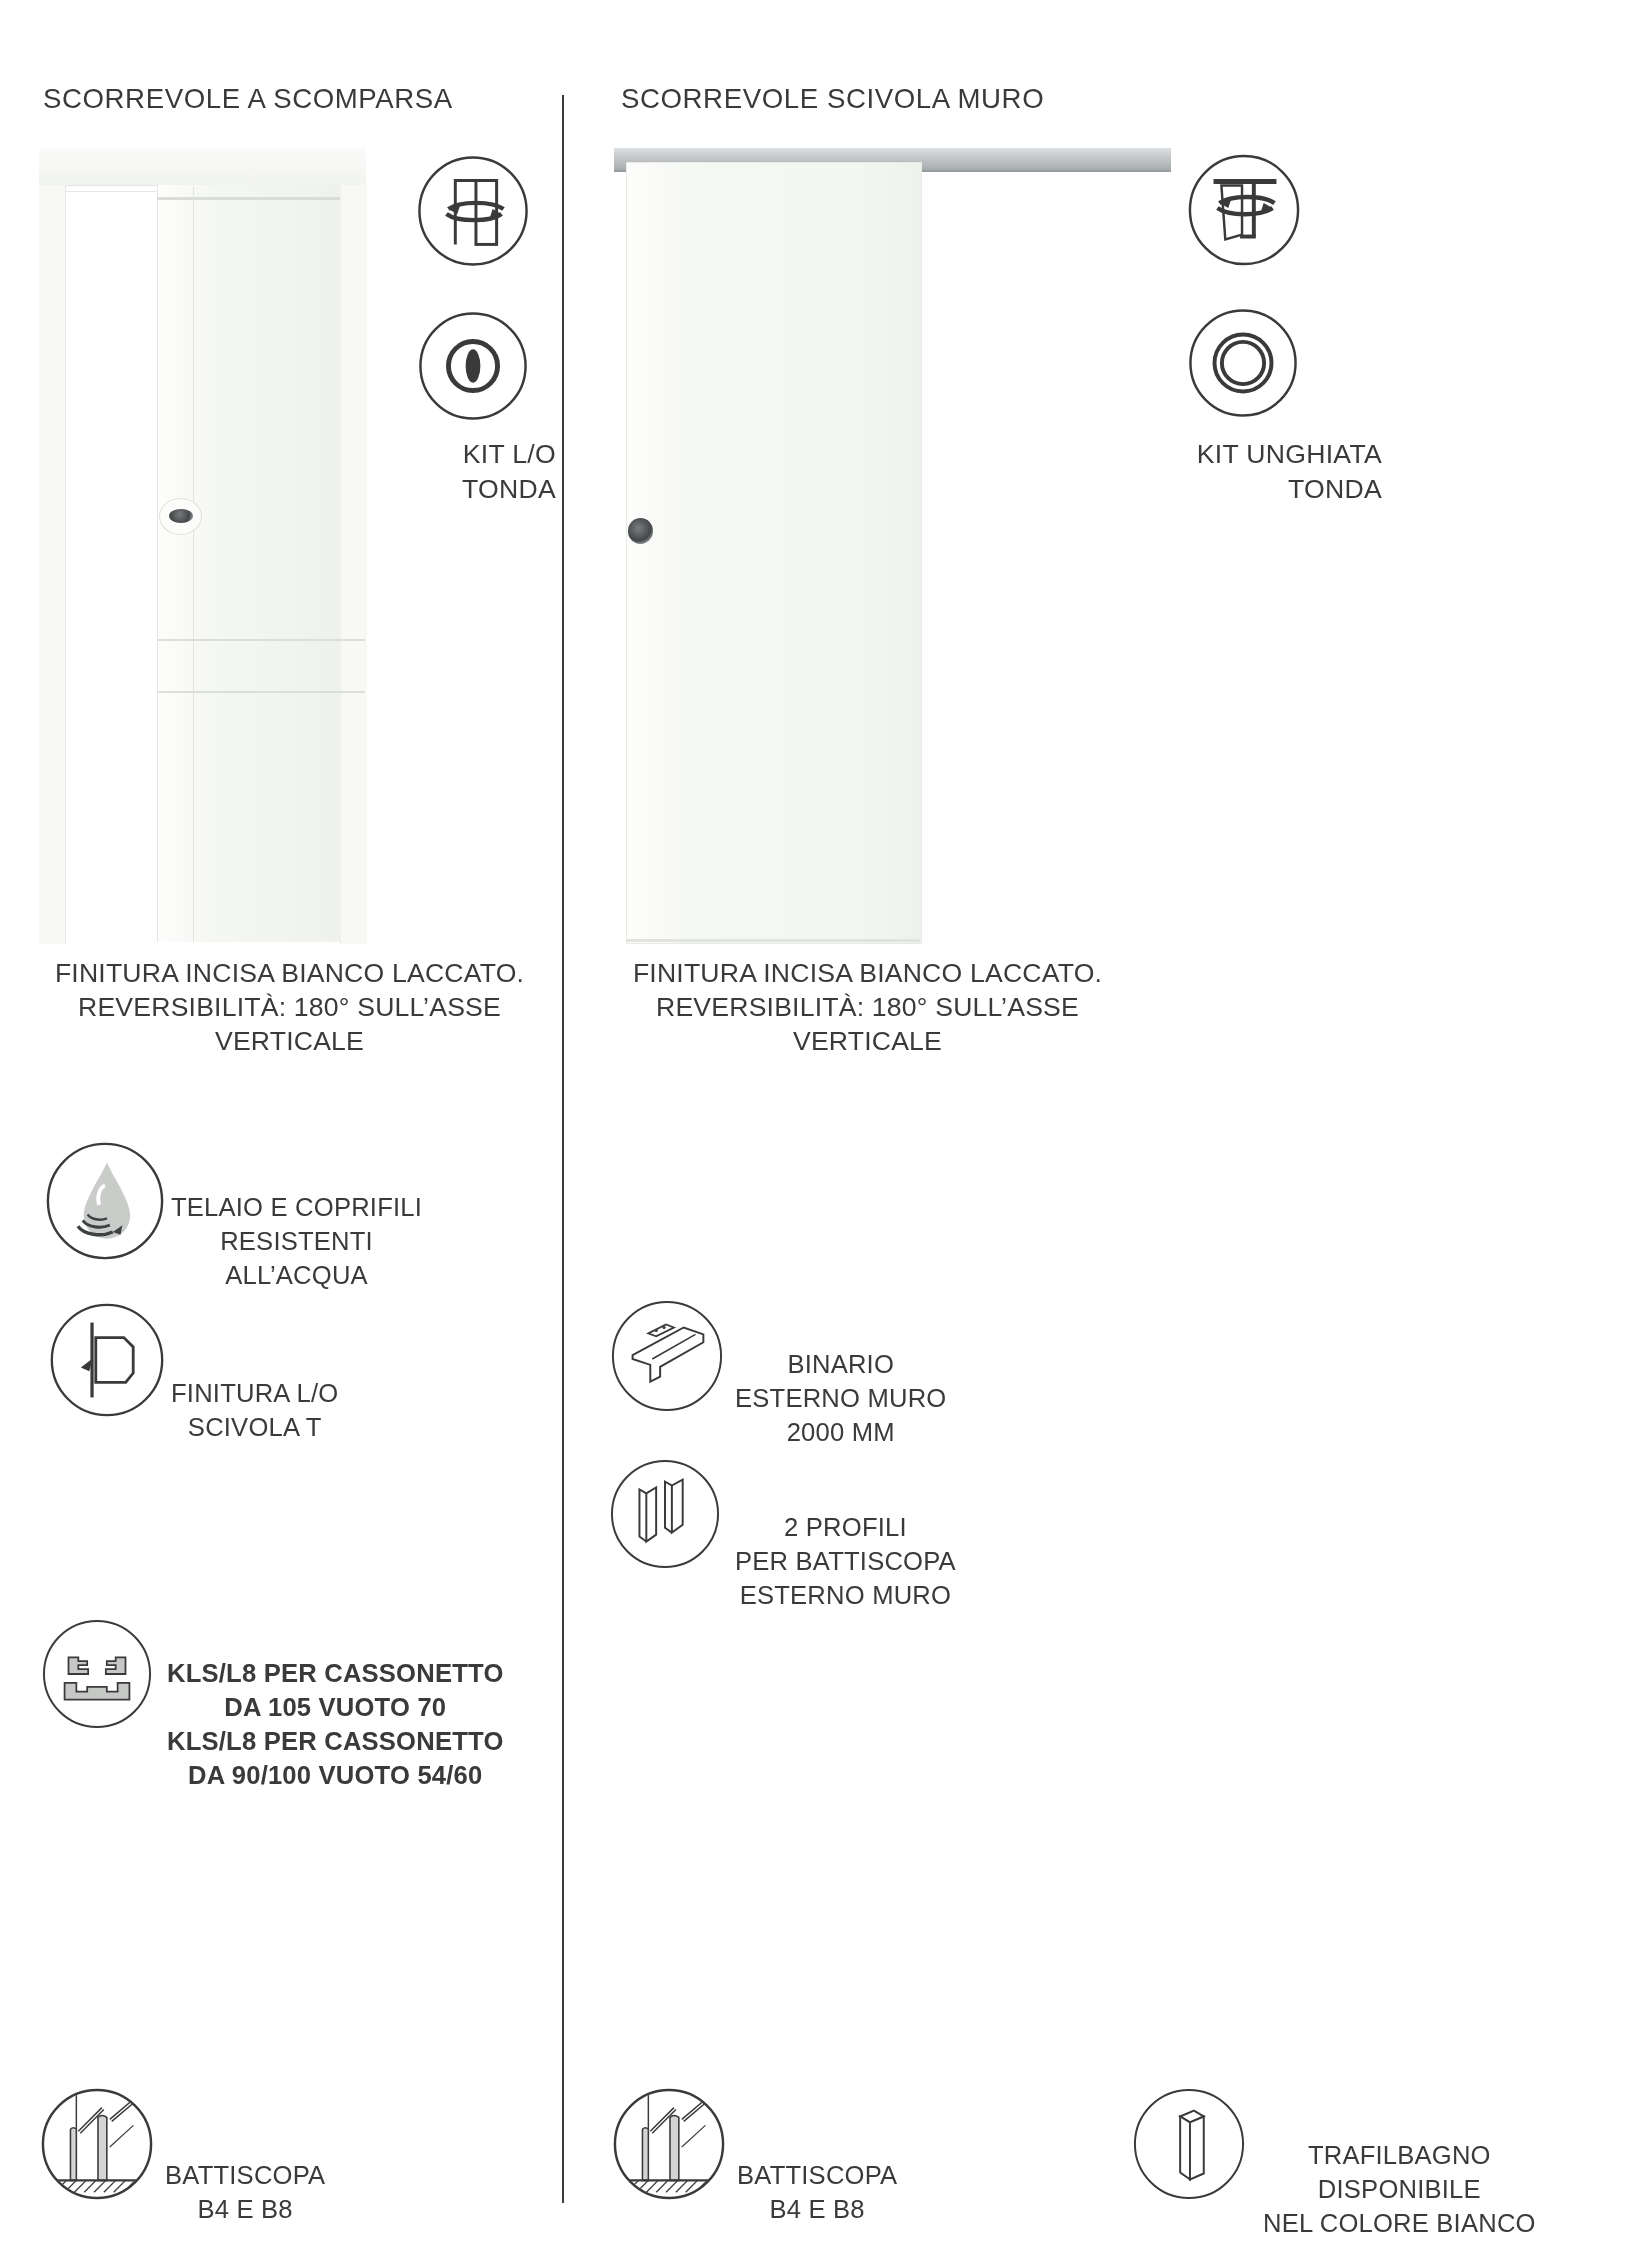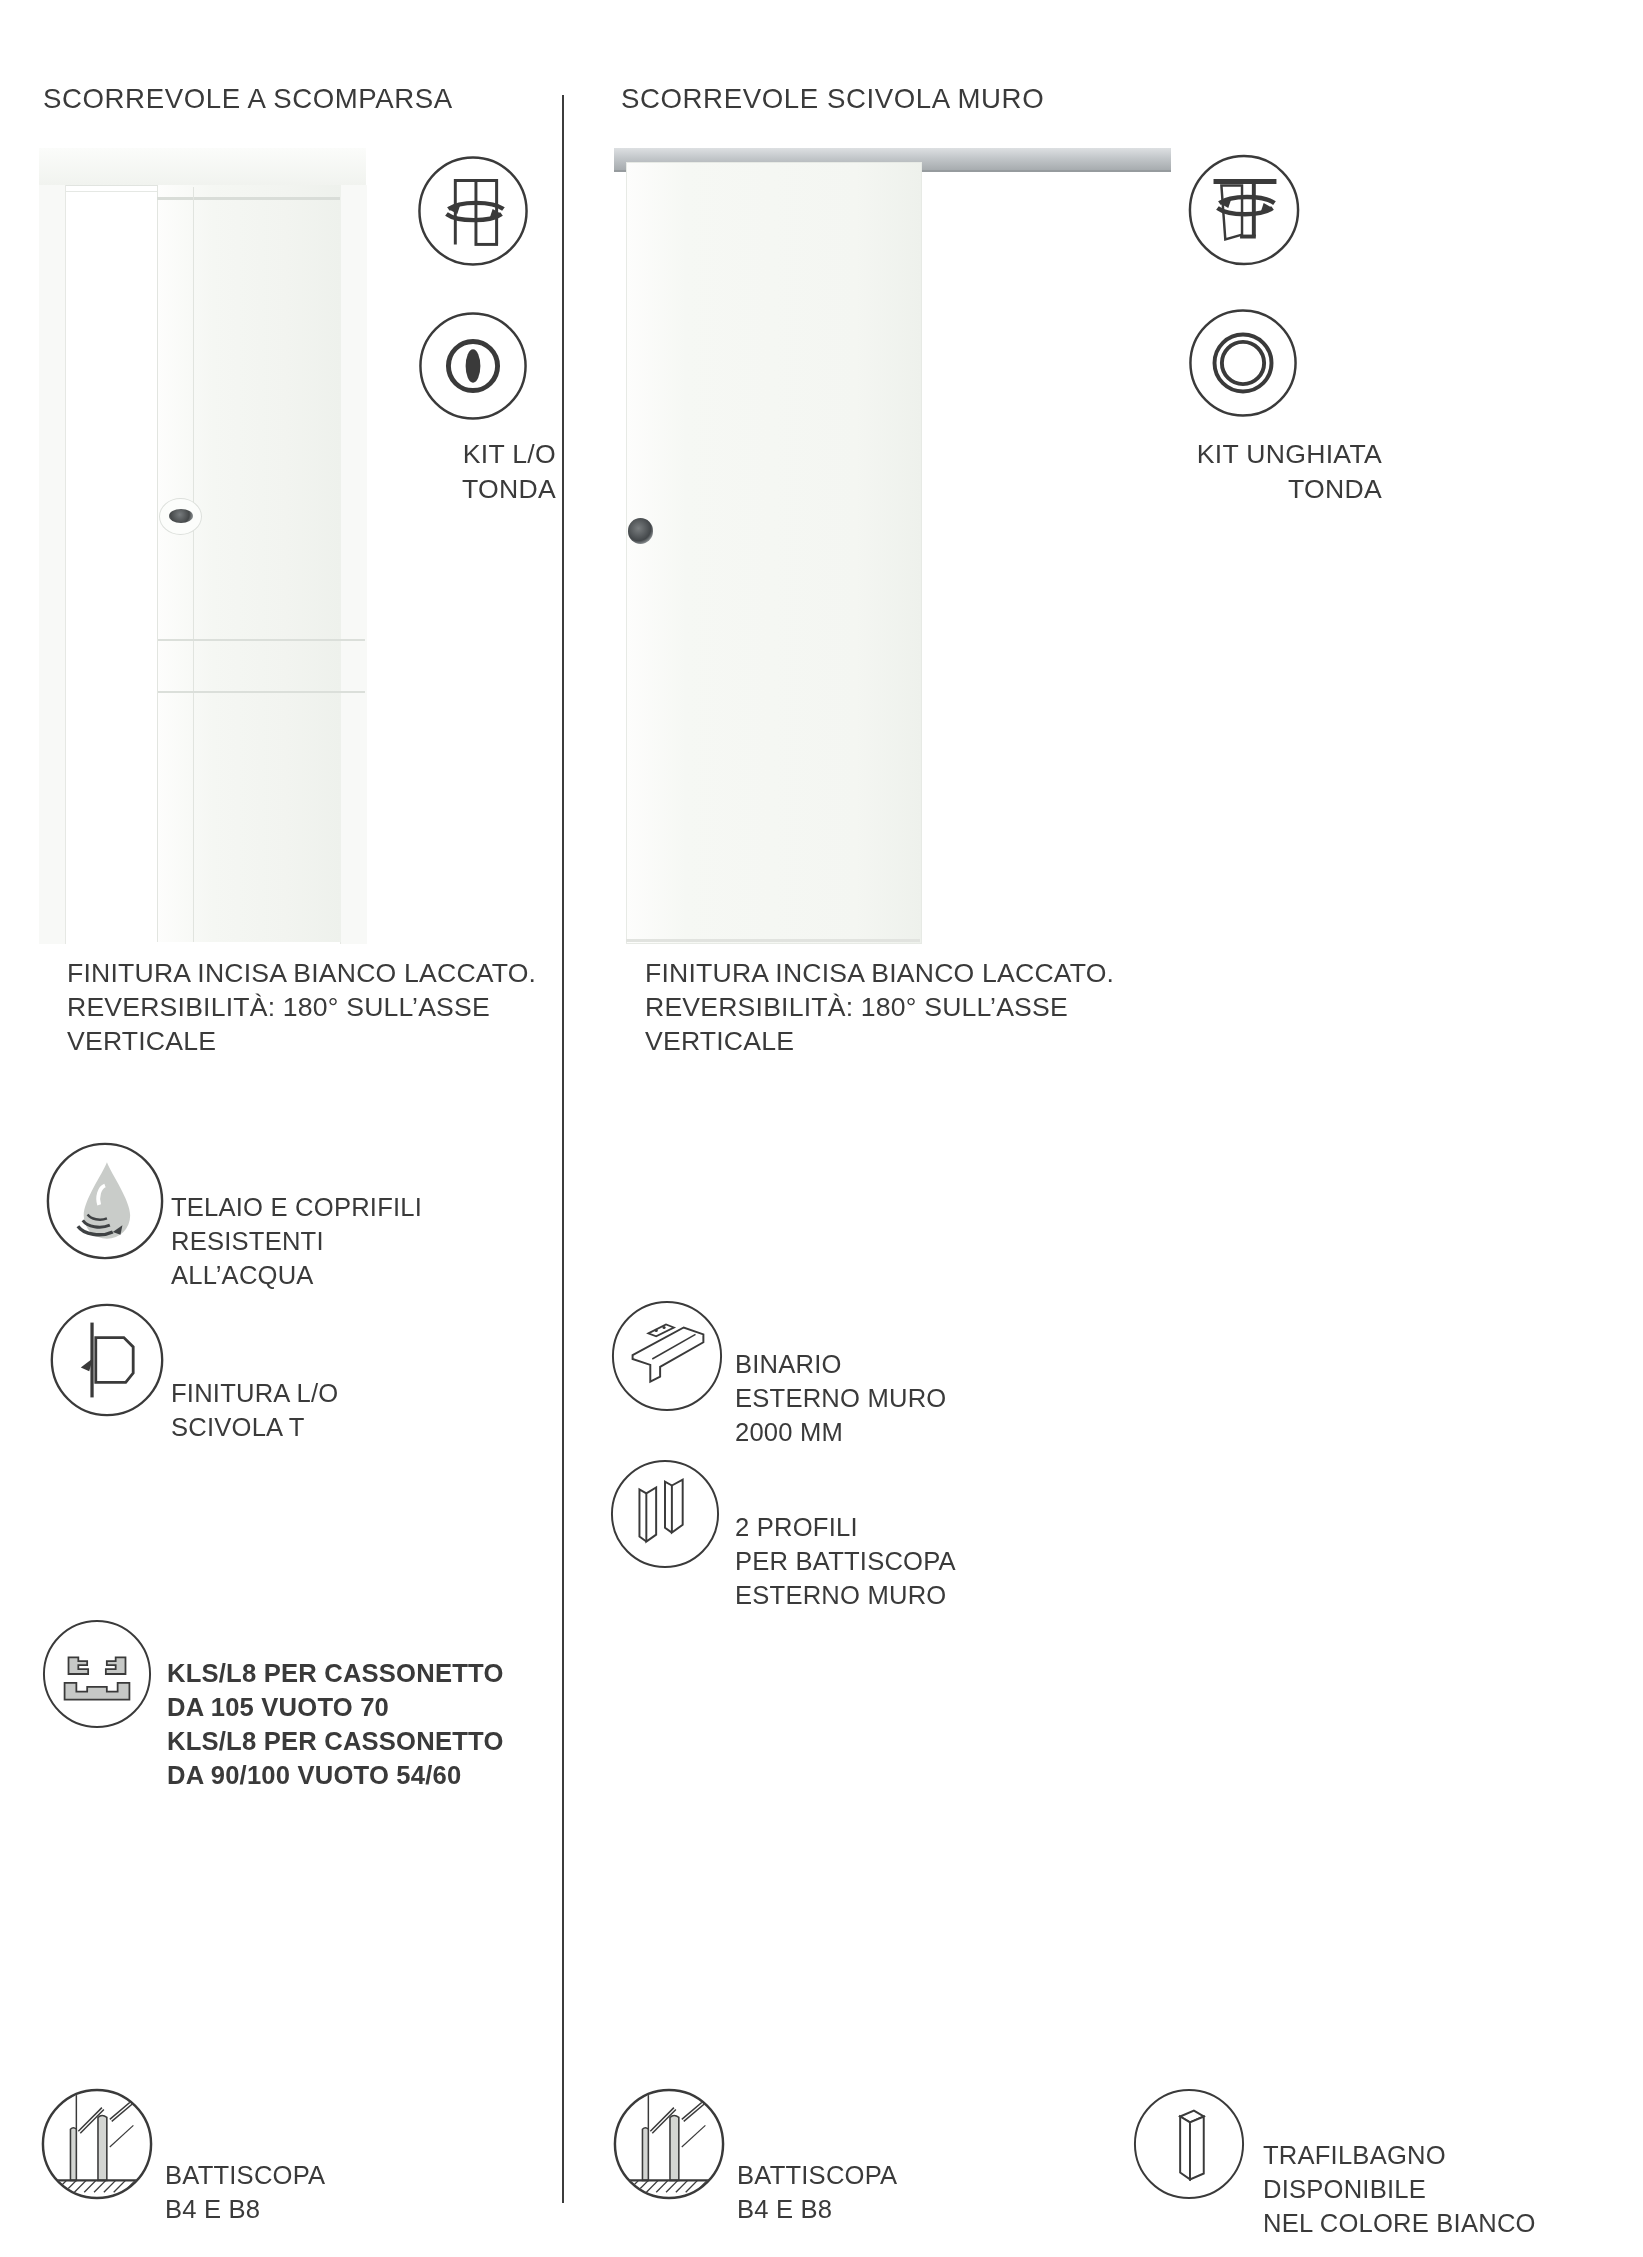--- a/index.html
+++ b/index.html
@@ -1,19 +1,19 @@
 <!DOCTYPE html>
 <html><head>
 <meta charset="utf-8">
 <style>
   html,body{margin:0;padding:0;background:#ffffff;}
   body{width:1643px;height:2258px;position:relative;font-family:"Liberation Sans",sans-serif;color:#3a3a3a;overflow:hidden;}
-  .abs{position:absolute;}
+  .abs{position:absolute;text-align:center;}
   .title{font-size:27.6px;letter-spacing:0.6px;white-space:nowrap;}
-  .bodytext{font-size:26.6px;line-height:34px;letter-spacing:0.2px;margin-left:24px;}
+  .bodytext{font-size:26.6px;line-height:34px;letter-spacing:0.2px;}
   .feattext{font-size:25.6px;line-height:34px;letter-spacing:0.2px;margin-top:44px;}
   .kitlabel{font-size:26.6px;line-height:35px;text-align:right;letter-spacing:0.3px;}
   .divider{width:2px;background:#3c3c3c;}
   svg{display:block;}
   
   .door-l{left:39px;top:148px;width:327px;height:796px;}
   .dl-top{left:0;top:0;width:327px;height:37px;background:linear-gradient(180deg,#fbfcfa,#f1f3ef);border-bottom:1px solid #e1e4e0;}
   .dl-jl{left:0;top:37px;width:25.6px;height:759px;background:#f8f9f7;border-right:1px solid #e6e8e4;}
   .dl-jr{left:301px;top:37px;width:25.6px;height:759px;background:#f8f9f7;border-left:1px solid #e6e8e4;}
   .dl-lineA{left:25.6px;top:43px;width:276px;height:1px;background:#e5e8e4;}

